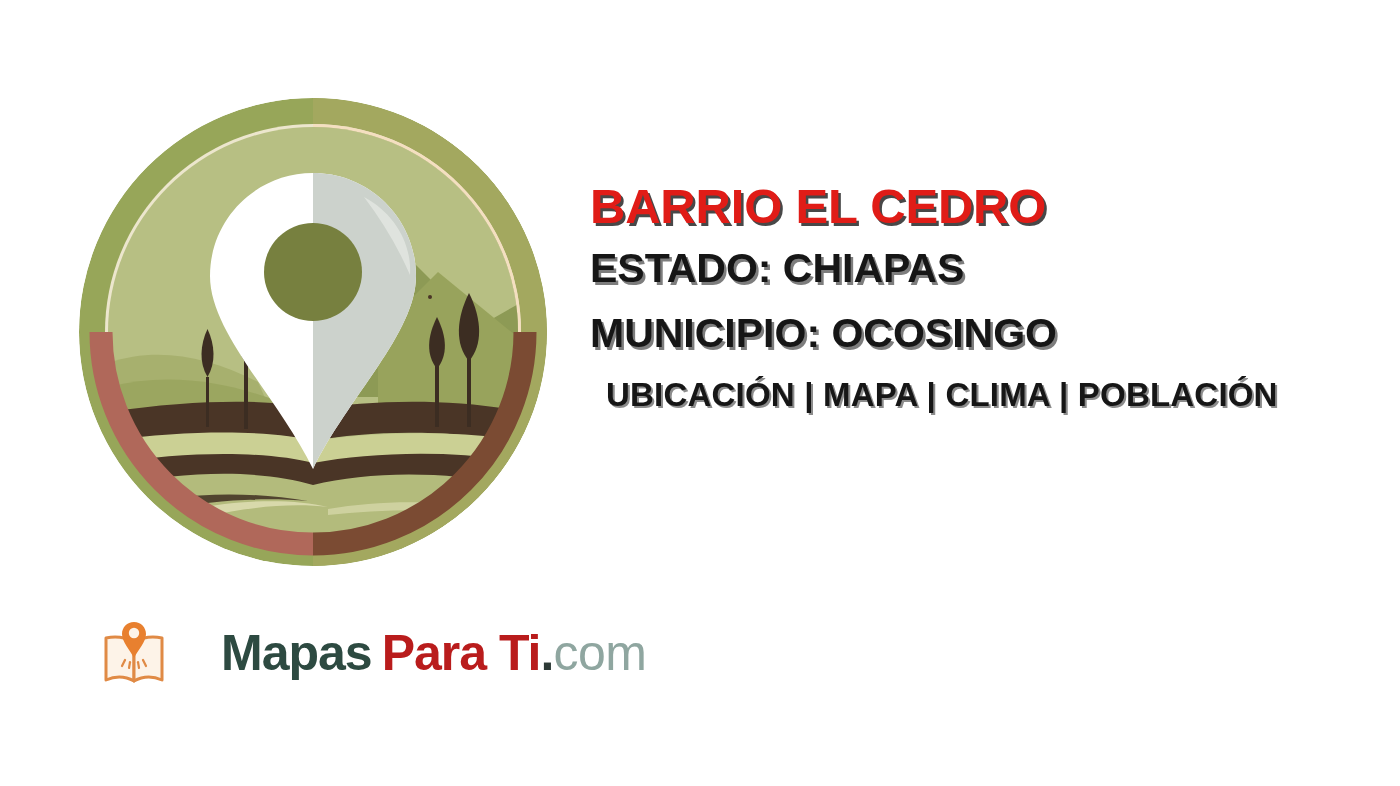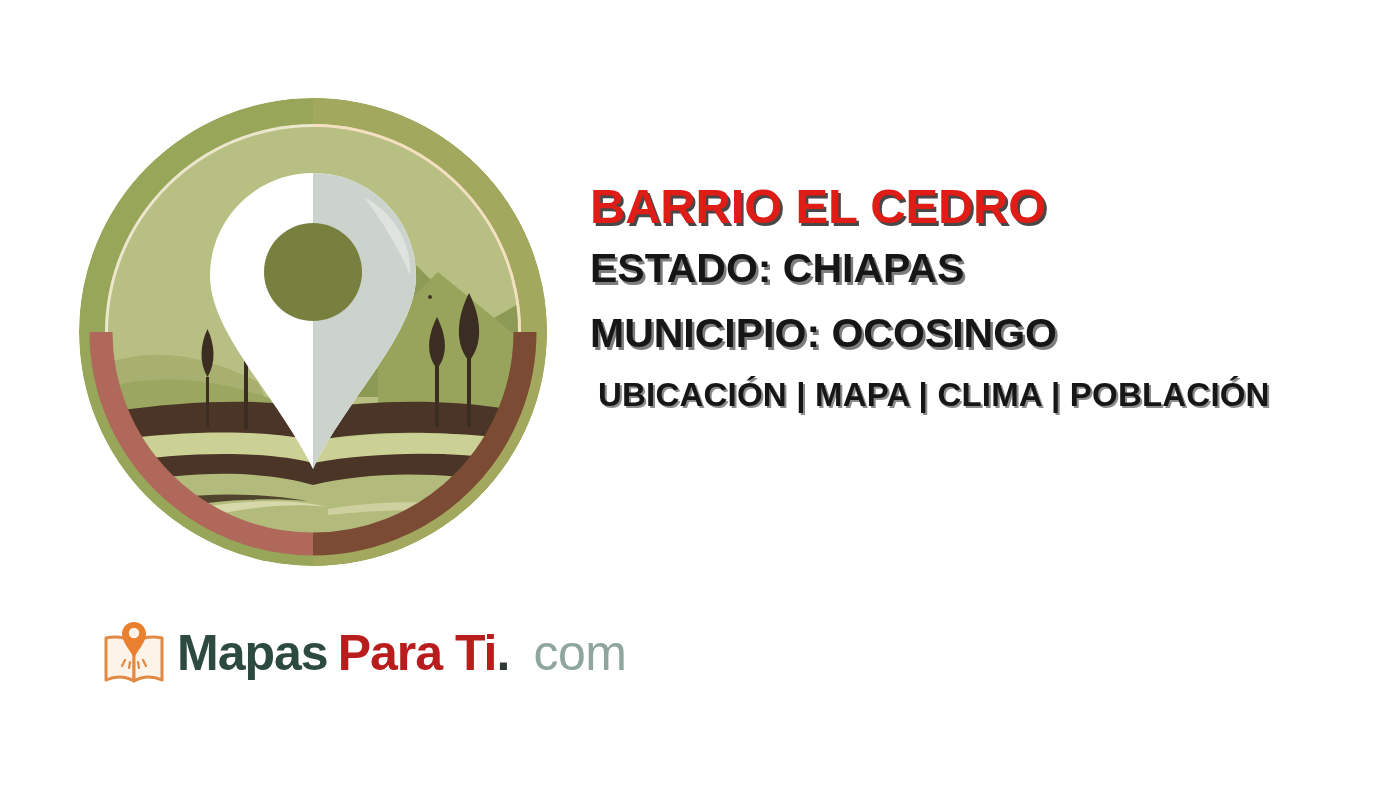--- a/index.html
+++ b/index.html
@@ -55,21 +55,21 @@
     line-height: 1.0;
     margin: 0 0 24px 0;
     text-shadow: 2.5px 2.5px 0 rgba(70,70,70,0.70);
     white-space: nowrap;
   }
   .navline {
     color: #161616;
     font-size: 33px;
     font-weight: bold;
     line-height: 1.0;
-    margin: 6px 0 0 8px;
+    margin: 6px 0 0 16px;
     letter-spacing: 0.2px;
     text-shadow: 2px 2px 0 rgba(70,70,70,0.62);
     white-space: nowrap;
   }
 
   
   .brand {
     position: absolute;
     left: 103px;
     top: 620px;
@@ -80,24 +80,24 @@
   .brand-mark { width: 62px; height: 66px; display: block; flex: 0 0 auto; }
   .brand-text {
     font-size: 50px;
     line-height: 1;
     font-weight: normal;
     white-space: nowrap;
     letter-spacing: -1px;
     display: flex;
     align-items: baseline;
   }
-  .bt-mapas { color: #2d4a41; font-weight: bold; }
+  .bt-mapas { color: #2d4a41; font-weight: bold; margin-left: 44px; }
   .bt-parati { color: #b91c1c; font-weight: bold; padding-left: 10px; }
   .bt-dot { color: #2d3a36; font-weight: bold; }
-  .bt-com { color: #8fa6a0; font-weight: normal; letter-spacing: -0.5px; margin-left: 24px; }
+  .bt-com { color: #8fa6a0; font-weight: normal; letter-spacing: -0.5px; }
 </style>
 </head>
 <body>
 
 <div id="page">
 
   <div class="badge-wrap">
     <svg class="badge-svg" viewBox="0 0 470 470">
       <defs>
         <clipPath id="circleClip">

